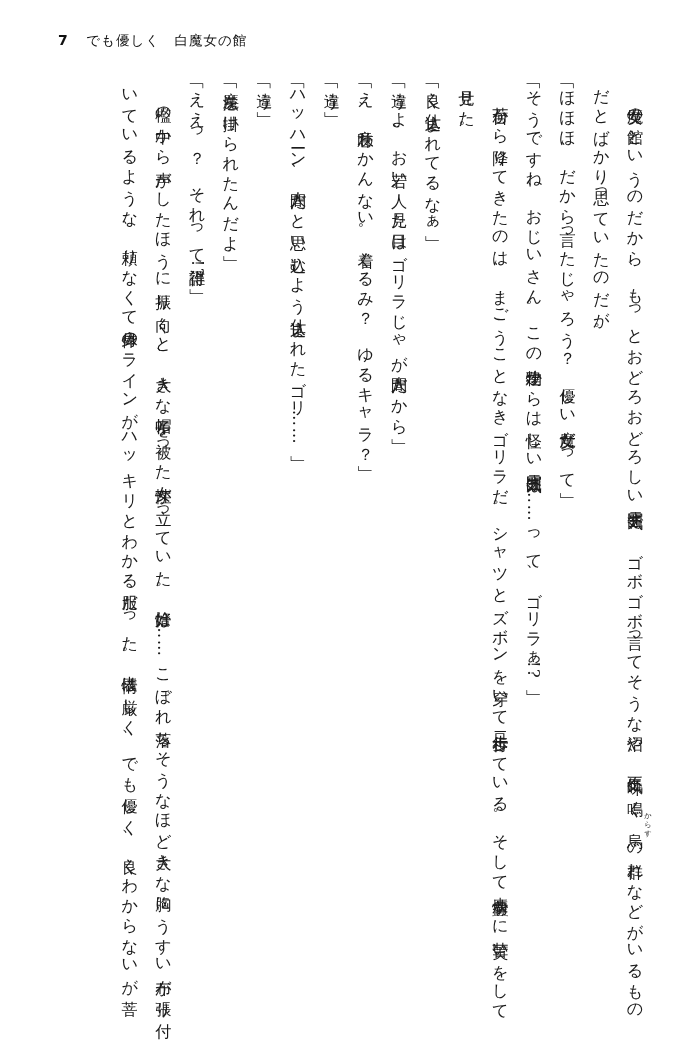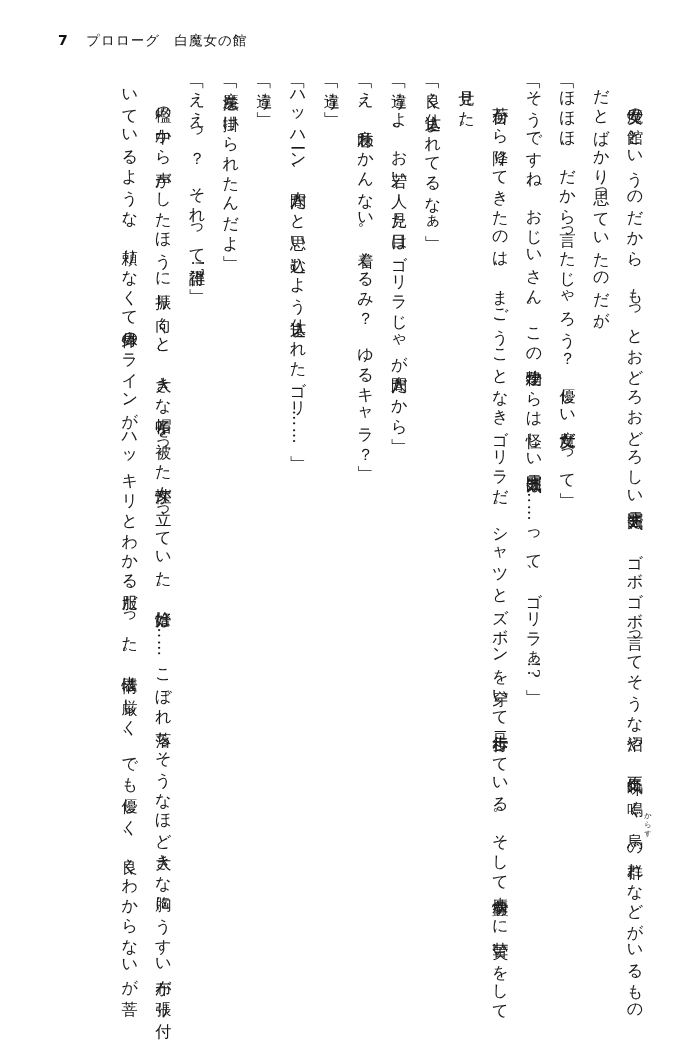--- a/index.html
+++ b/index.html
@@ -81,21 +81,21 @@
     color: #222;
   }
 </style>
 </head>
 <body>
 
 <div class="page">
 
   <div class="header">
     <span class="folio">7</span>
-    <span class="chapter">プロローグ　白魔女の館</span>
+    <span class="chapter">でも優しく　白魔女の館</span>
   </div>
 
   <div class="body-area">
     <div class="vtext">
       <p class="ind"><span>魔女の館というのだから、もっとおどろおどろしい雰囲気で、ゴボゴボ言ってそうな沼や、不気味に鳴く</span><ruby>烏<rt>からす</rt></ruby><span>の群れなどがいるものだとばかり思っていたのだが。</span></p>
       <p>「ほほほ、だから言ったじゃろう？　優しい魔女だって」</p>
       <p>「そうですね、おじいさん。この建物からは怪しい雰囲気は……って、ゴリラぁ!?」</p>
       <p class="ind">荷台から降りてきたのは、まごうことなきゴリラだ。シャツとズボンを穿いて二足歩行している。そして表情豊かに苦笑いをして見せた。</p>
       <p>「良く仕込まれてるなぁ」</p>
       <p>「違うよ、お若い人。見た目はゴリラじゃが人間だから」</p>

